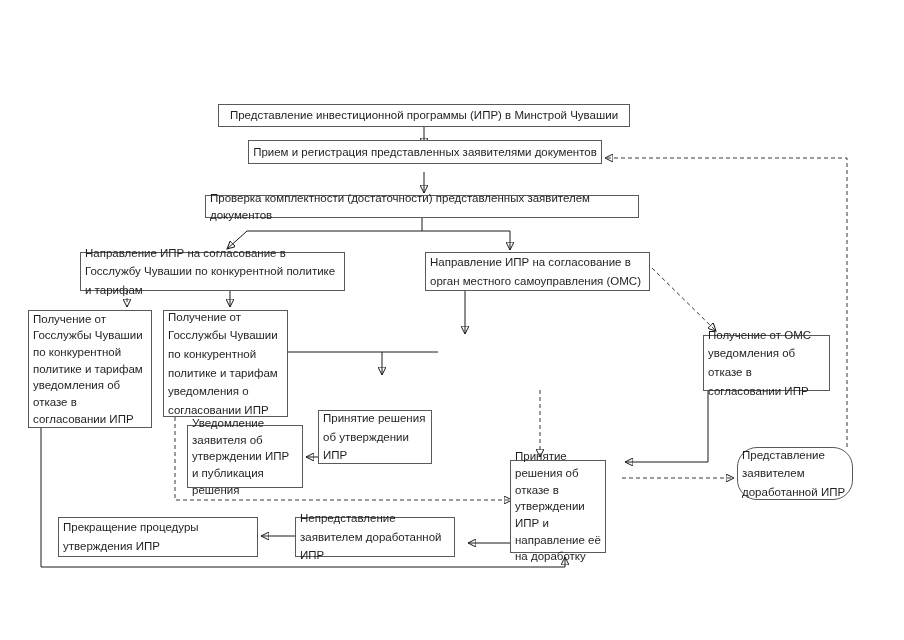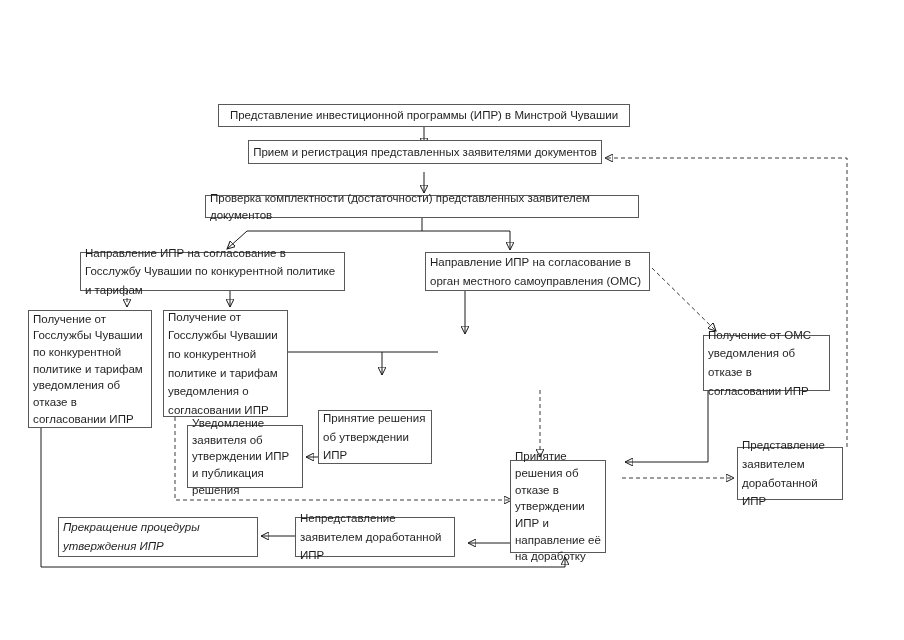--- a/index.html
+++ b/index.html
@@ -32,22 +32,22 @@
   .b-check           {left:205px;top:195px;width:434px;height:23px;}
   .b-gos-send        {left:80px; top:252px;width:265px;height:39px;}
   .b-oms-send        {left:425px;top:252px;width:225px;height:39px;}
   .b-gos-refuse      {left:28px; top:310px;width:124px;height:118px;}
   .b-gos-approve     {left:163px;top:310px;width:125px;height:107px;}
   .b-decision-approve{left:318px;top:378px;width:114px;height:54px;margin-top:32px;}
   .b-oms-approve     {left:438px;top:337px;width:115px;height:53px;}
   .b-oms-refuse      {left:703px;top:335px;width:127px;height:56px;}
   .b-notify-approve  {left:187px;top:425px;width:116px;height:63px;}
   .b-decision-refuse {left:510px;top:460px;width:96px;height:93px;}
-  .b-resubmit        {left:737px;top:447px;width:106px;height:53px;}
-  .b-terminate       {left:58px; top:517px;width:200px;height:40px;font-style:italic;}
+  .b-resubmit        {left:737px;top:447px;width:116px;height:53px;border-radius:20px;}
+  .b-terminate       {left:58px; top:517px;width:200px;height:40px;}
   .b-no-resubmit     {left:295px;top:517px;width:160px;height:40px;}
 </style>
 </head>
 <body>
 
 <div class="canvas">
 
   <svg class="wires" viewBox="0 0 904 640" xmlns="http://www.w3.org/2000/svg">
     <defs>
       <marker id="ah" markerWidth="9" markerHeight="8" refX="8" refY="4" orient="auto" markerUnits="userSpaceOnUse">

